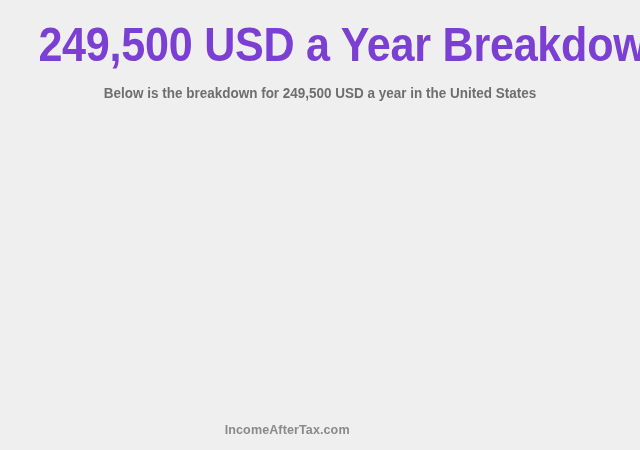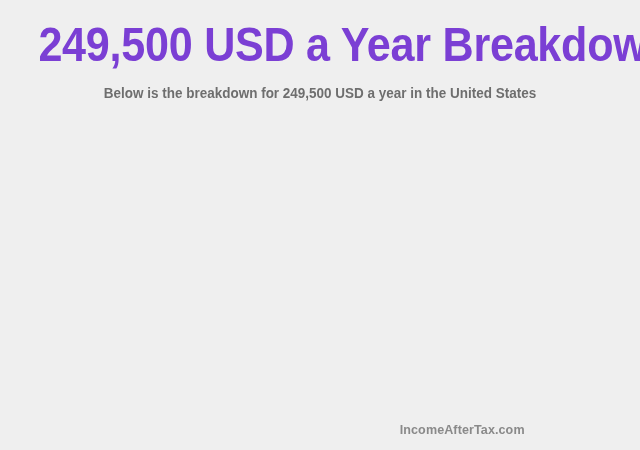--- a/index.html
+++ b/index.html
@@ -84,21 +84,22 @@
     width: 100%;
     height: 100%;
   }
 
   
   .footer {
     position: absolute;
     top: 420px;
     left: 0;
     width: 529px;
-    text-align: right;
+    text-align: center;
+    padding-left: 23px;
   }
 
   .footer-watermark {
     display: inline-block;
     font-family: "Liberation Sans Narrow", "Liberation Sans", "DejaVu Sans Condensed", sans-serif;
     font-size: 13.5px;
     line-height: 16px;
     font-weight: 700;
     color: #8a8a8a;
     letter-spacing: 0.1px;

